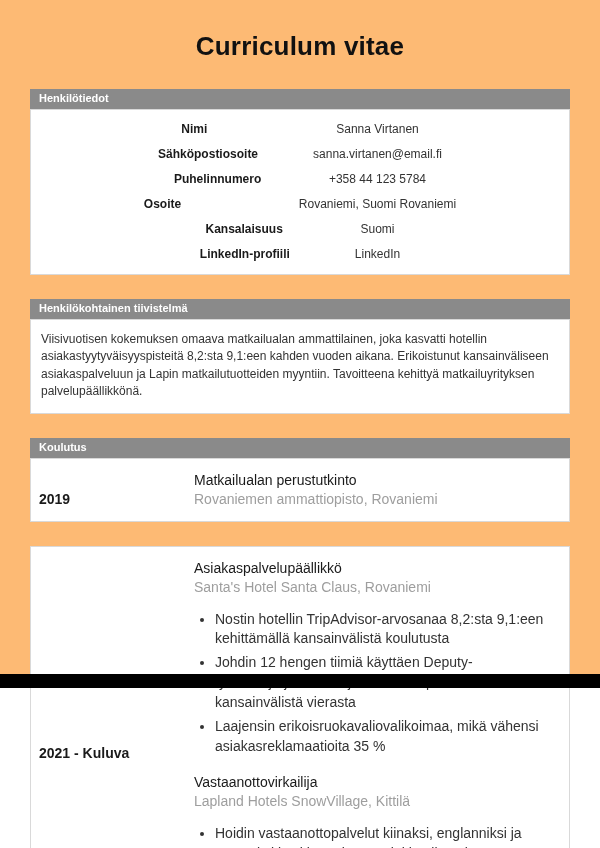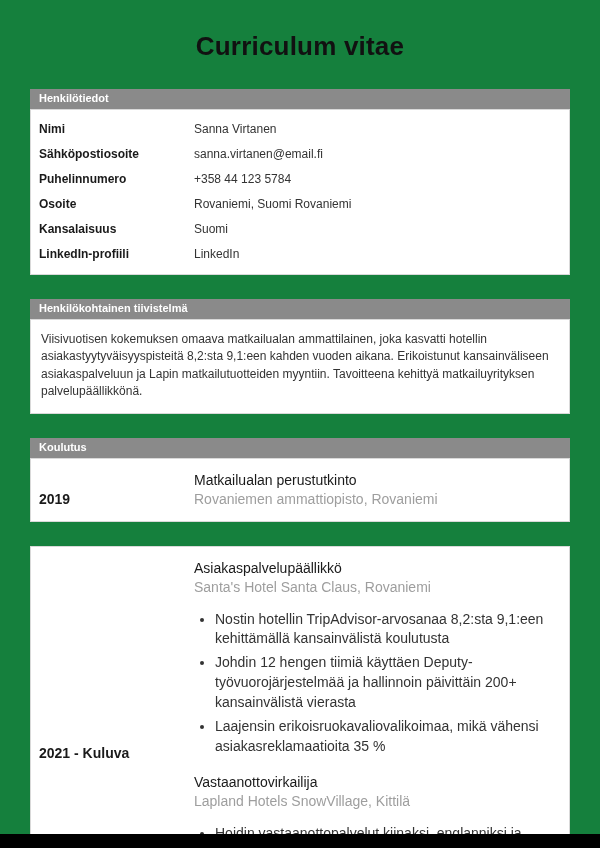--- a/index.html
+++ b/index.html
@@ -8,23 +8,23 @@
     width: 600px;
     height: 848px;
     background: #ffffff;
     font-family: "Liberation Sans", sans-serif;
     color: #333333;
     position: relative;
     overflow: hidden;
   }
   .page {
     width: 600px;
-    height: 848px;
+    height: 688px;
     position: relative;
-    background: #15803d;
+    background: #fdba74;
   }
   .doc-title {
     margin: 0;
     padding-top: 31px;
     text-align: center;
     font-size: 26px;
     font-weight: bold;
     color: #111111;
     letter-spacing: 0.2px;
   }
@@ -44,20 +44,21 @@
     border: 1px solid #d9d9d9;
     background: #ffffff;
     padding: 7px 8px;
   }
   
   .field-row {
     display: flex;
     align-items: baseline;
     padding: 5px 0 6px 0;
     font-size: 12px;
+    justify-content: center;
   }
   .field-label {
     width: 155px;
     flex: 0 0 155px;
     font-weight: bold;
     color: #1a1a1a;
   }
   .field-value { color: #333333; }
   
   .summary-box {

